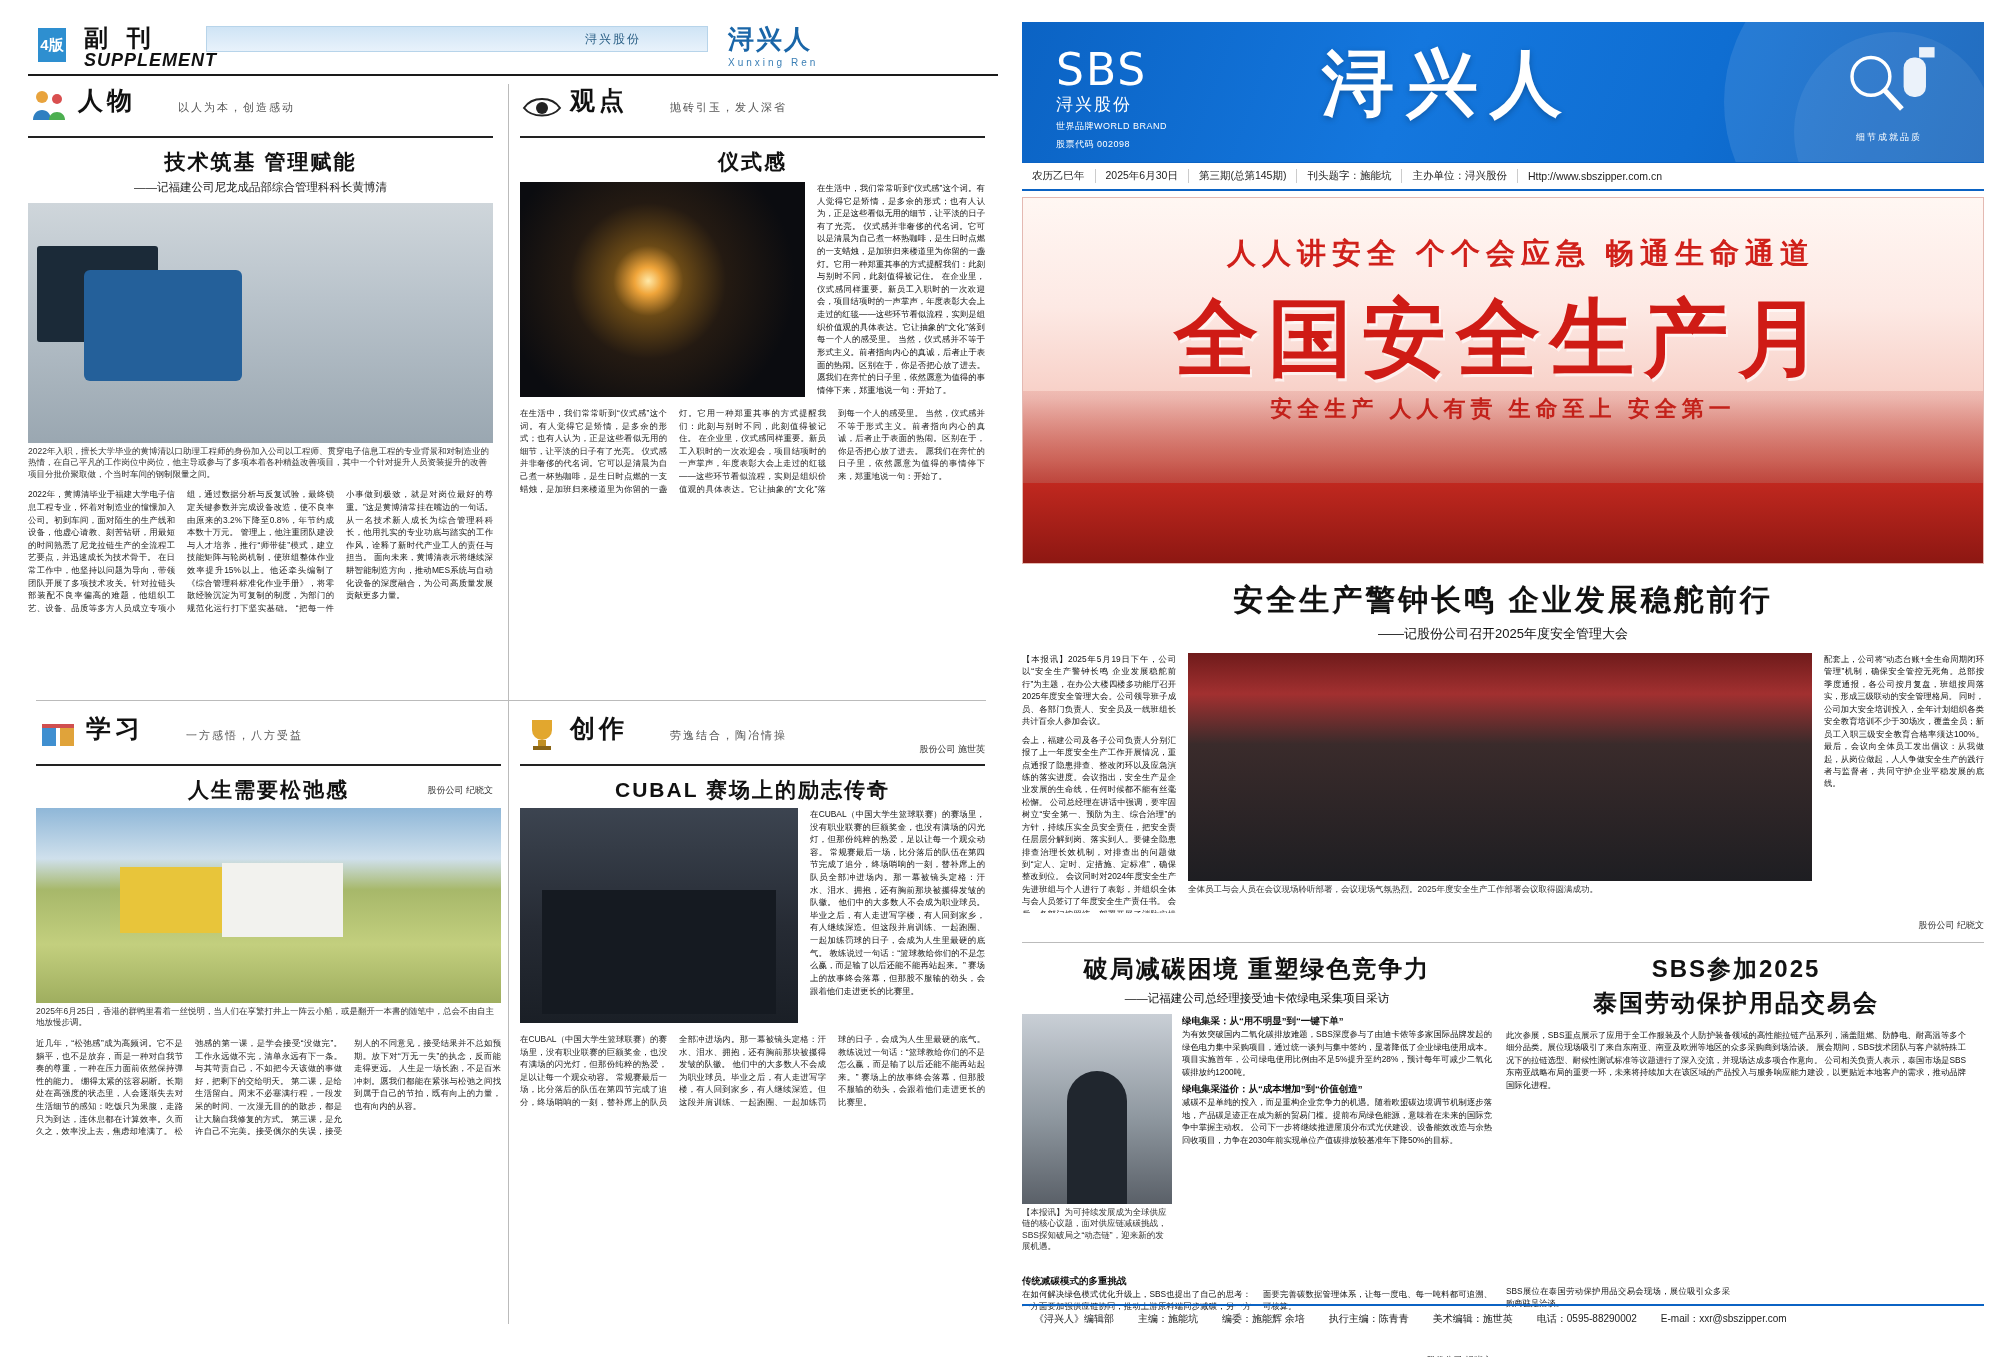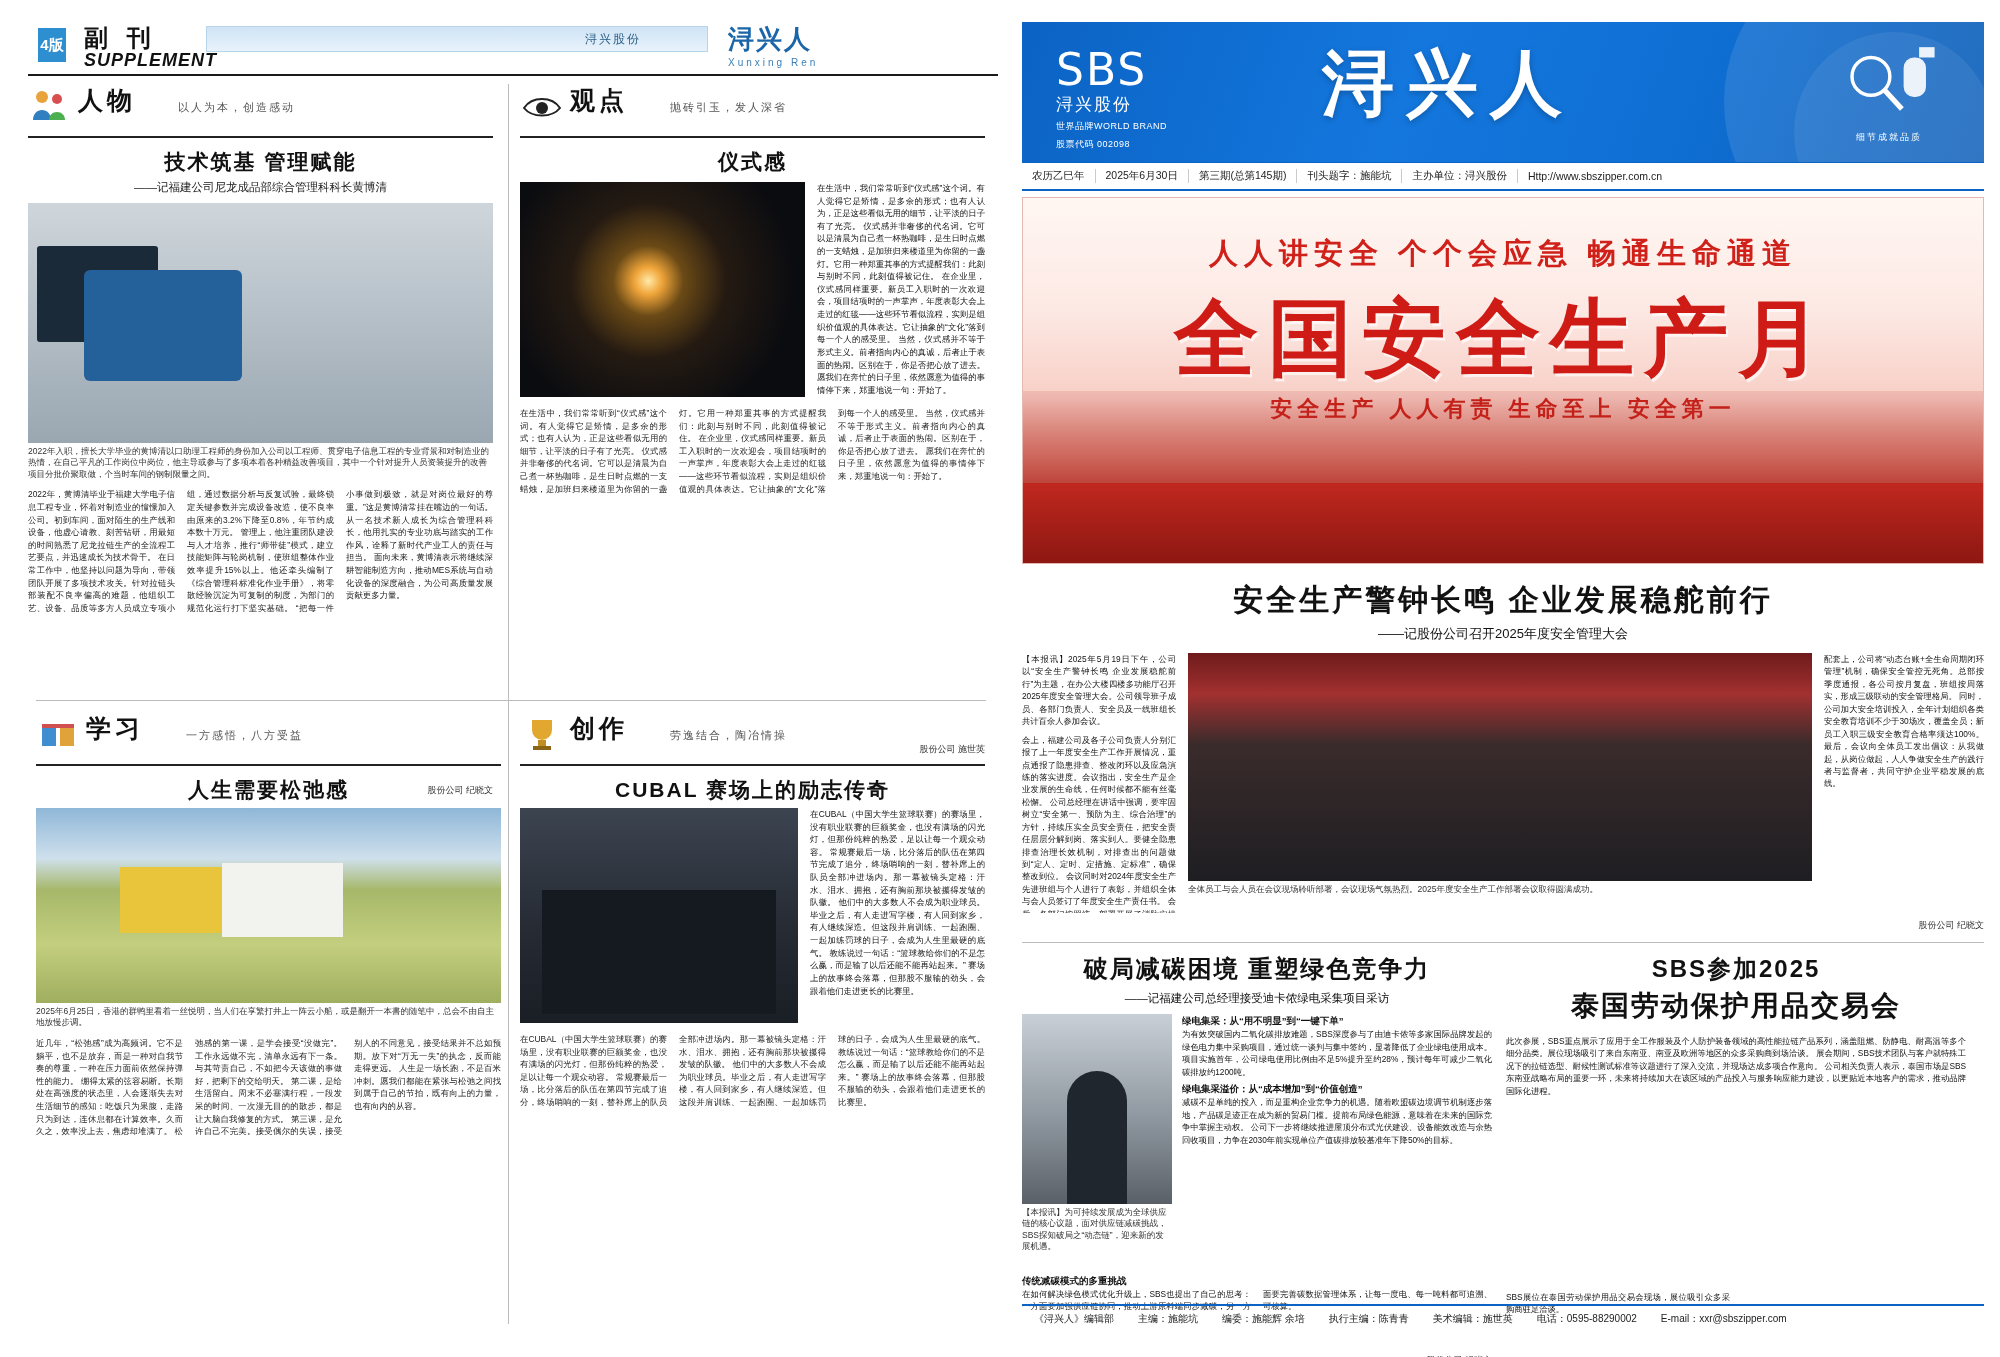--- a/index.html
+++ b/index.html
@@ -67,21 +67,21 @@
   .mascot{position:absolute;right:30px;top:20px;width:130px;height:100px;font-family:Liberation Serif, serif;}
   .mascot .m-t{position:absolute;bottom:-2px;width:100%;text-align:center;color:#fff;font-size:9px;letter-spacing:2px;}
   .rp-subbar{position:relative;height:26px;border-bottom:2px solid #0b63c4;border-top:1px solid #0b63c4;display:flex;align-items:center;font-size:10.5px;color:#222;}
   .rp-subbar div{padding:0 10px;border-right:1px solid #ccc;white-space:nowrap;}
   .rp-subbar div:last-child{border-right:none;}
 
   .banner{position:relative;margin-top:6px;height:365px;background:linear-gradient(180deg,#fdecec 0%,#fbe3e0 18%,#f6cfc6 40%,#eda79a 62%,#d8564a 80%,#b92f28 100%);overflow:hidden;border:1px solid #e4b9b2;}
   .banner .sky{position:absolute;inset:0;background:linear-gradient(180deg,#fff7f3 0%,#fde9e4 30%,#f7cfc6 55%,#e88f80 72%,#c9372e 88%,#a5211b 100%);}
   .banner .city{position:absolute;left:0;right:0;bottom:52px;height:120px;background:linear-gradient(180deg,rgba(180,30,25,.12),rgba(150,20,16,.55));}
   .banner .mount{position:absolute;left:0;right:0;bottom:0;height:80px;background:linear-gradient(180deg,#c0281f,#8d1712);}
-  .b-l1{position:absolute;top:36px;width:100%;text-align:center;font-size:29px;font-weight:bold;color:#d0201a;letter-spacing:6px;}
+  .b-l1{position:absolute;top:36px;width:100%;text-align:center;font-size:29px;font-weight:bold;color:#d0201a;letter-spacing:6px;padding-left:18px;}
   .b-l2{position:absolute;top:84px;width:100%;text-align:center;font-size:84px;font-weight:bold;color:#cf1b15;letter-spacing:10px;font-family:"DejaVu Serif",serif;text-shadow:2px 3px 0 rgba(255,255,255,.65);}
   .b-l3{position:absolute;top:196px;width:100%;text-align:center;font-size:22px;font-weight:bold;color:#c3211a;letter-spacing:5px;}
 
   .lead-title{text-align:center;font-size:30px;font-weight:bold;letter-spacing:3px;margin:16px 0 4px;}
   .lead-sub{text-align:center;font-size:13px;margin-bottom:10px;}
 
   .rfooter{position:absolute;left:0;bottom:0;width:962px;height:26px;border-top:2px solid #0b63c4;display:flex;align-items:center;font-size:10px;color:#222;}
   .rfooter span{padding:0 12px;}
 
   .hr-thin{height:1px;background:#bbb;margin:10px 0;}
@@ -323,21 +323,21 @@
 公司下一步将继续推进屋顶分布式光伏建设、设备能效改造与余热回收项目，力争在2030年前实现单位产值碳排放较基准年下降50%的目标。</div>
           </div>
         </div>
         <div style="margin-top:6px;font-weight:bold;font-size:9.5px">传统减碳模式的多重挑战</div>
         <div style="font-size:8.3px;line-height:1.5;text-align:justify;column-count:2;column-gap:12px;height:60px;overflow:hidden">在如何解决绿色模式优化升级上，SBS也提出了自己的思考：一方面要加强供应链协同，推动上游原料端同步减碳；另一方面要完善碳数据管理体系，让每一度电、每一吨料都可追溯、可核算。</div>
         <div class="byline">股份公司 纪晓文</div>
       </div>
 
       <div style="width:460px">
         <div style="text-align:center;font-size:24px;font-weight:bold;letter-spacing:2px">SBS参加2025</div>
-        <div style="text-align:center;font-size:28px;font-weight:bold;letter-spacing:2px;margin-top:2px">泰国劳动保护用品交易会</div>
+        <div style="text-align:center;font-size:24px;font-weight:bold;letter-spacing:2px;margin-top:2px">泰国劳动保护用品交易会</div>
         <div style="display:flex;gap:10px;margin-top:10px">
           <div style="flex:1;font-size:8.3px;line-height:1.5;text-align:justify;height:250px;overflow:hidden">此次参展，SBS重点展示了应用于全工作服装及个人防护装备领域的高性能拉链产品系列，涵盖阻燃、防静电、耐高温等多个细分品类。展位现场吸引了来自东南亚、南亚及欧洲等地区的众多采购商到场洽谈。
 
 展会期间，SBS技术团队与客户就特殊工况下的拉链选型、耐候性测试标准等议题进行了深入交流，并现场达成多项合作意向。
 
 公司相关负责人表示，泰国市场是SBS东南亚战略布局的重要一环，未来将持续加大在该区域的产品投入与服务响应能力建设，以更贴近本地客户的需求，推动品牌国际化进程。</div>
         </div>
         <div style="font-size:8.3px;line-height:1.5;text-align:justify;column-count:2;column-gap:12px;height:80px;overflow:hidden;margin-top:6px">SBS展位在泰国劳动保护用品交易会现场，展位吸引众多采购商驻足洽谈。</div>
 
       </div>

